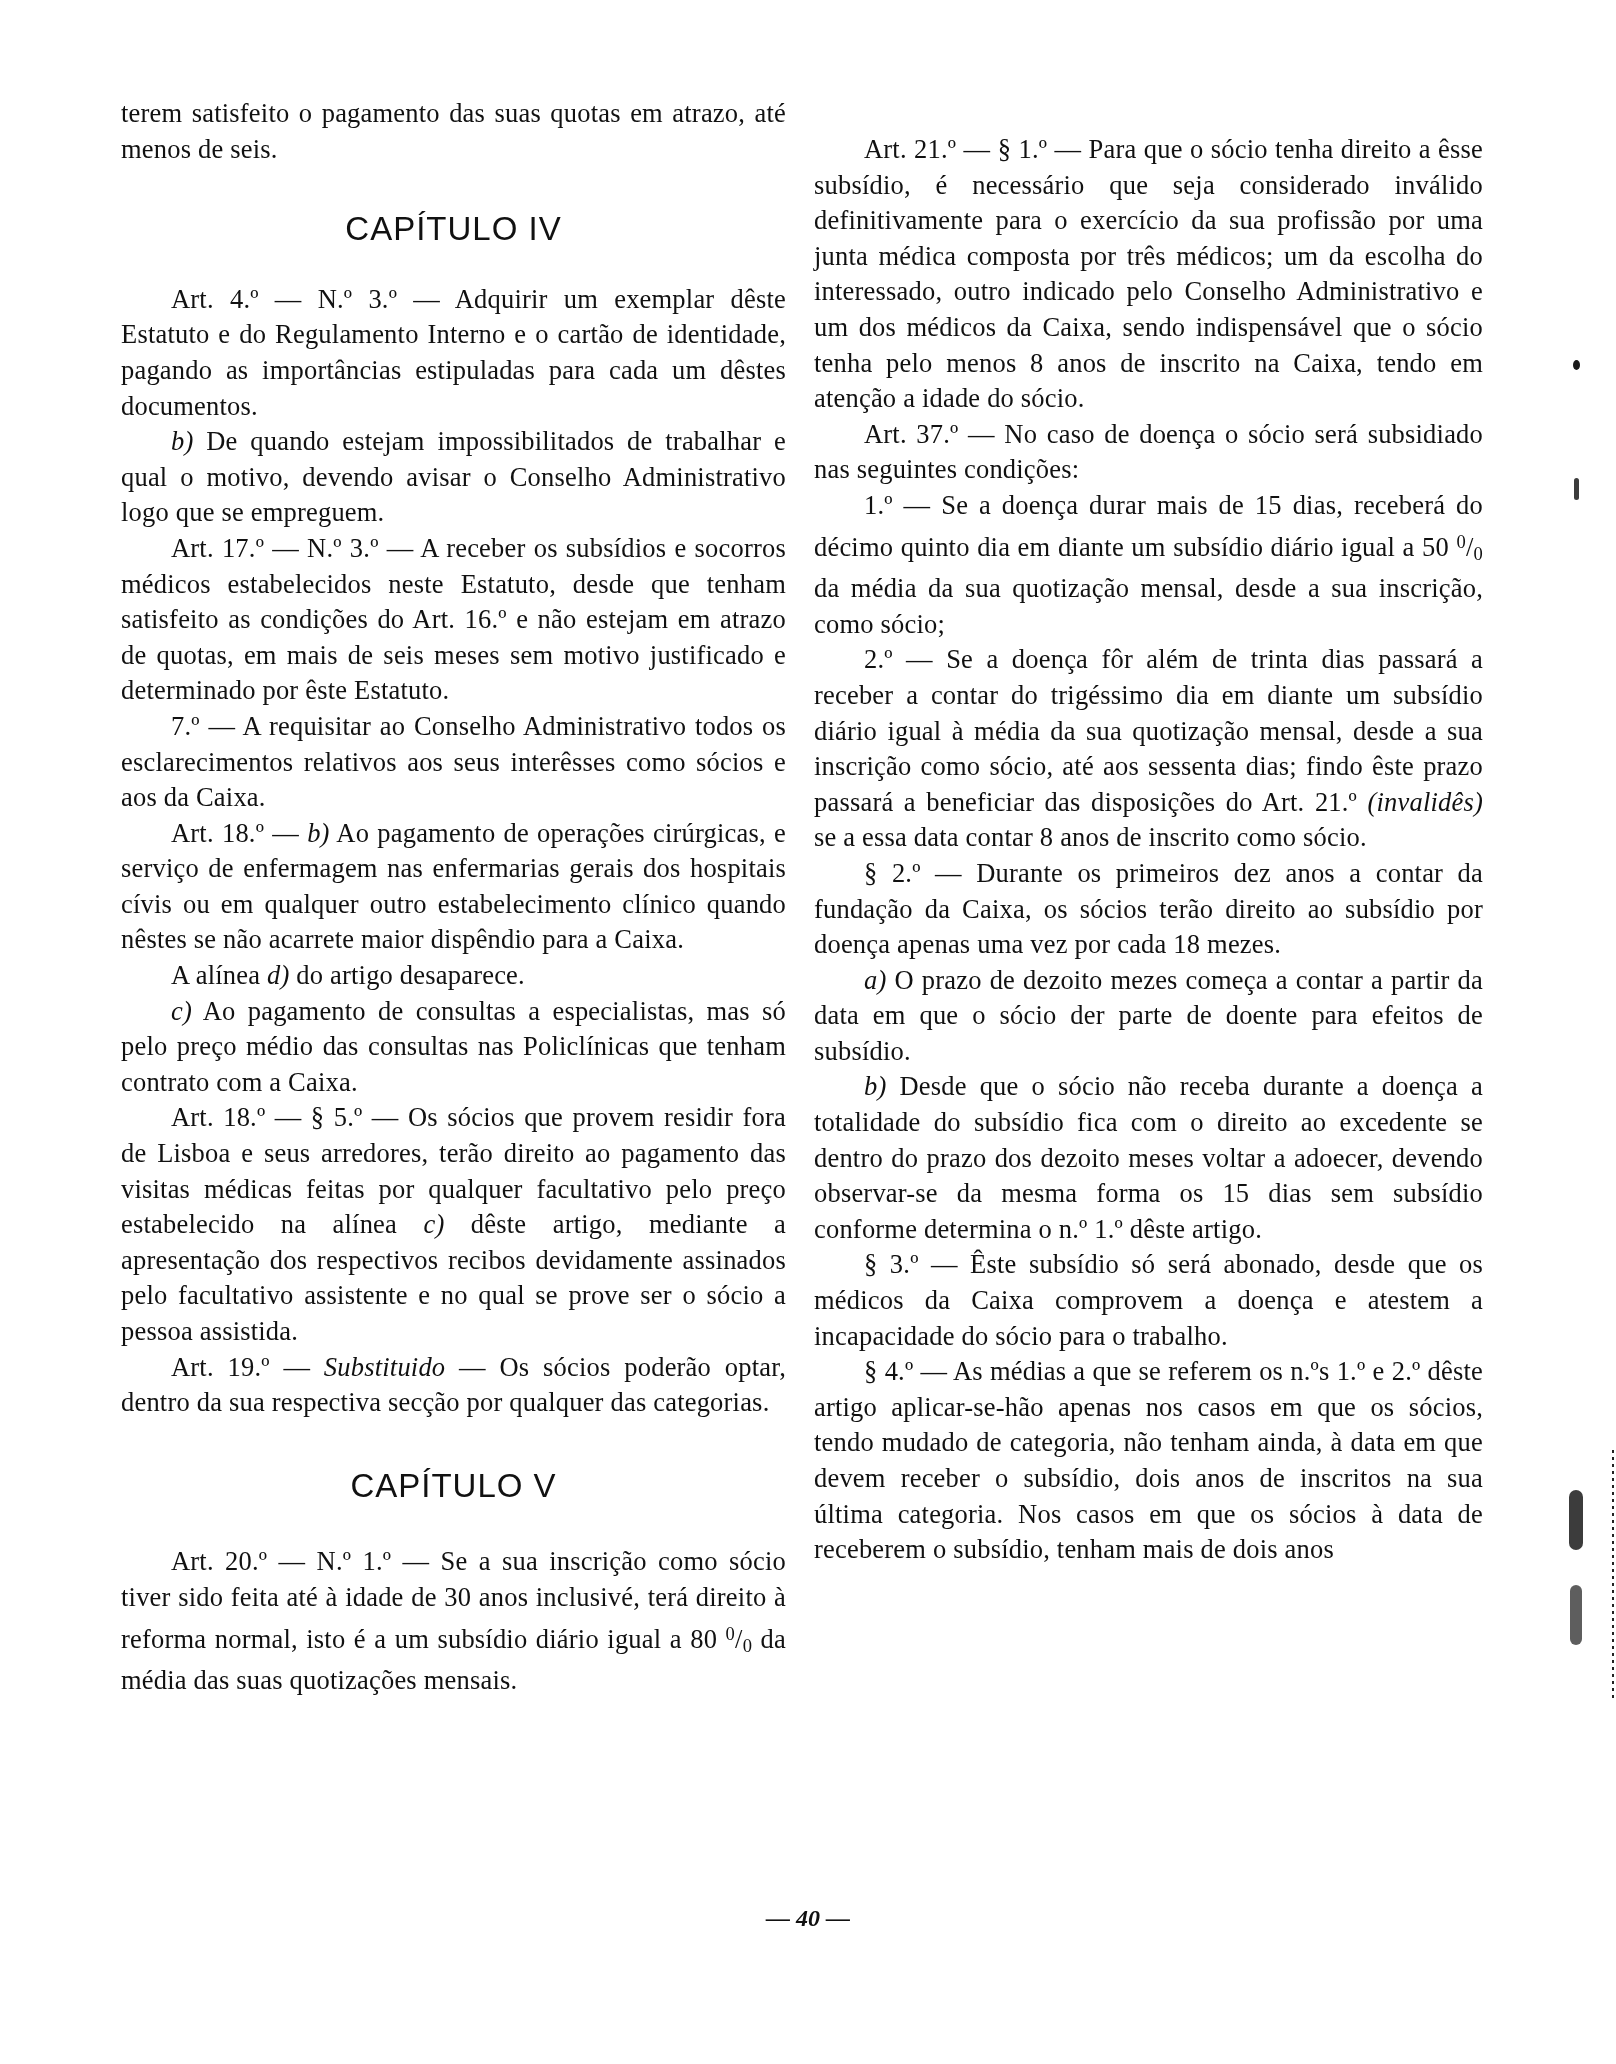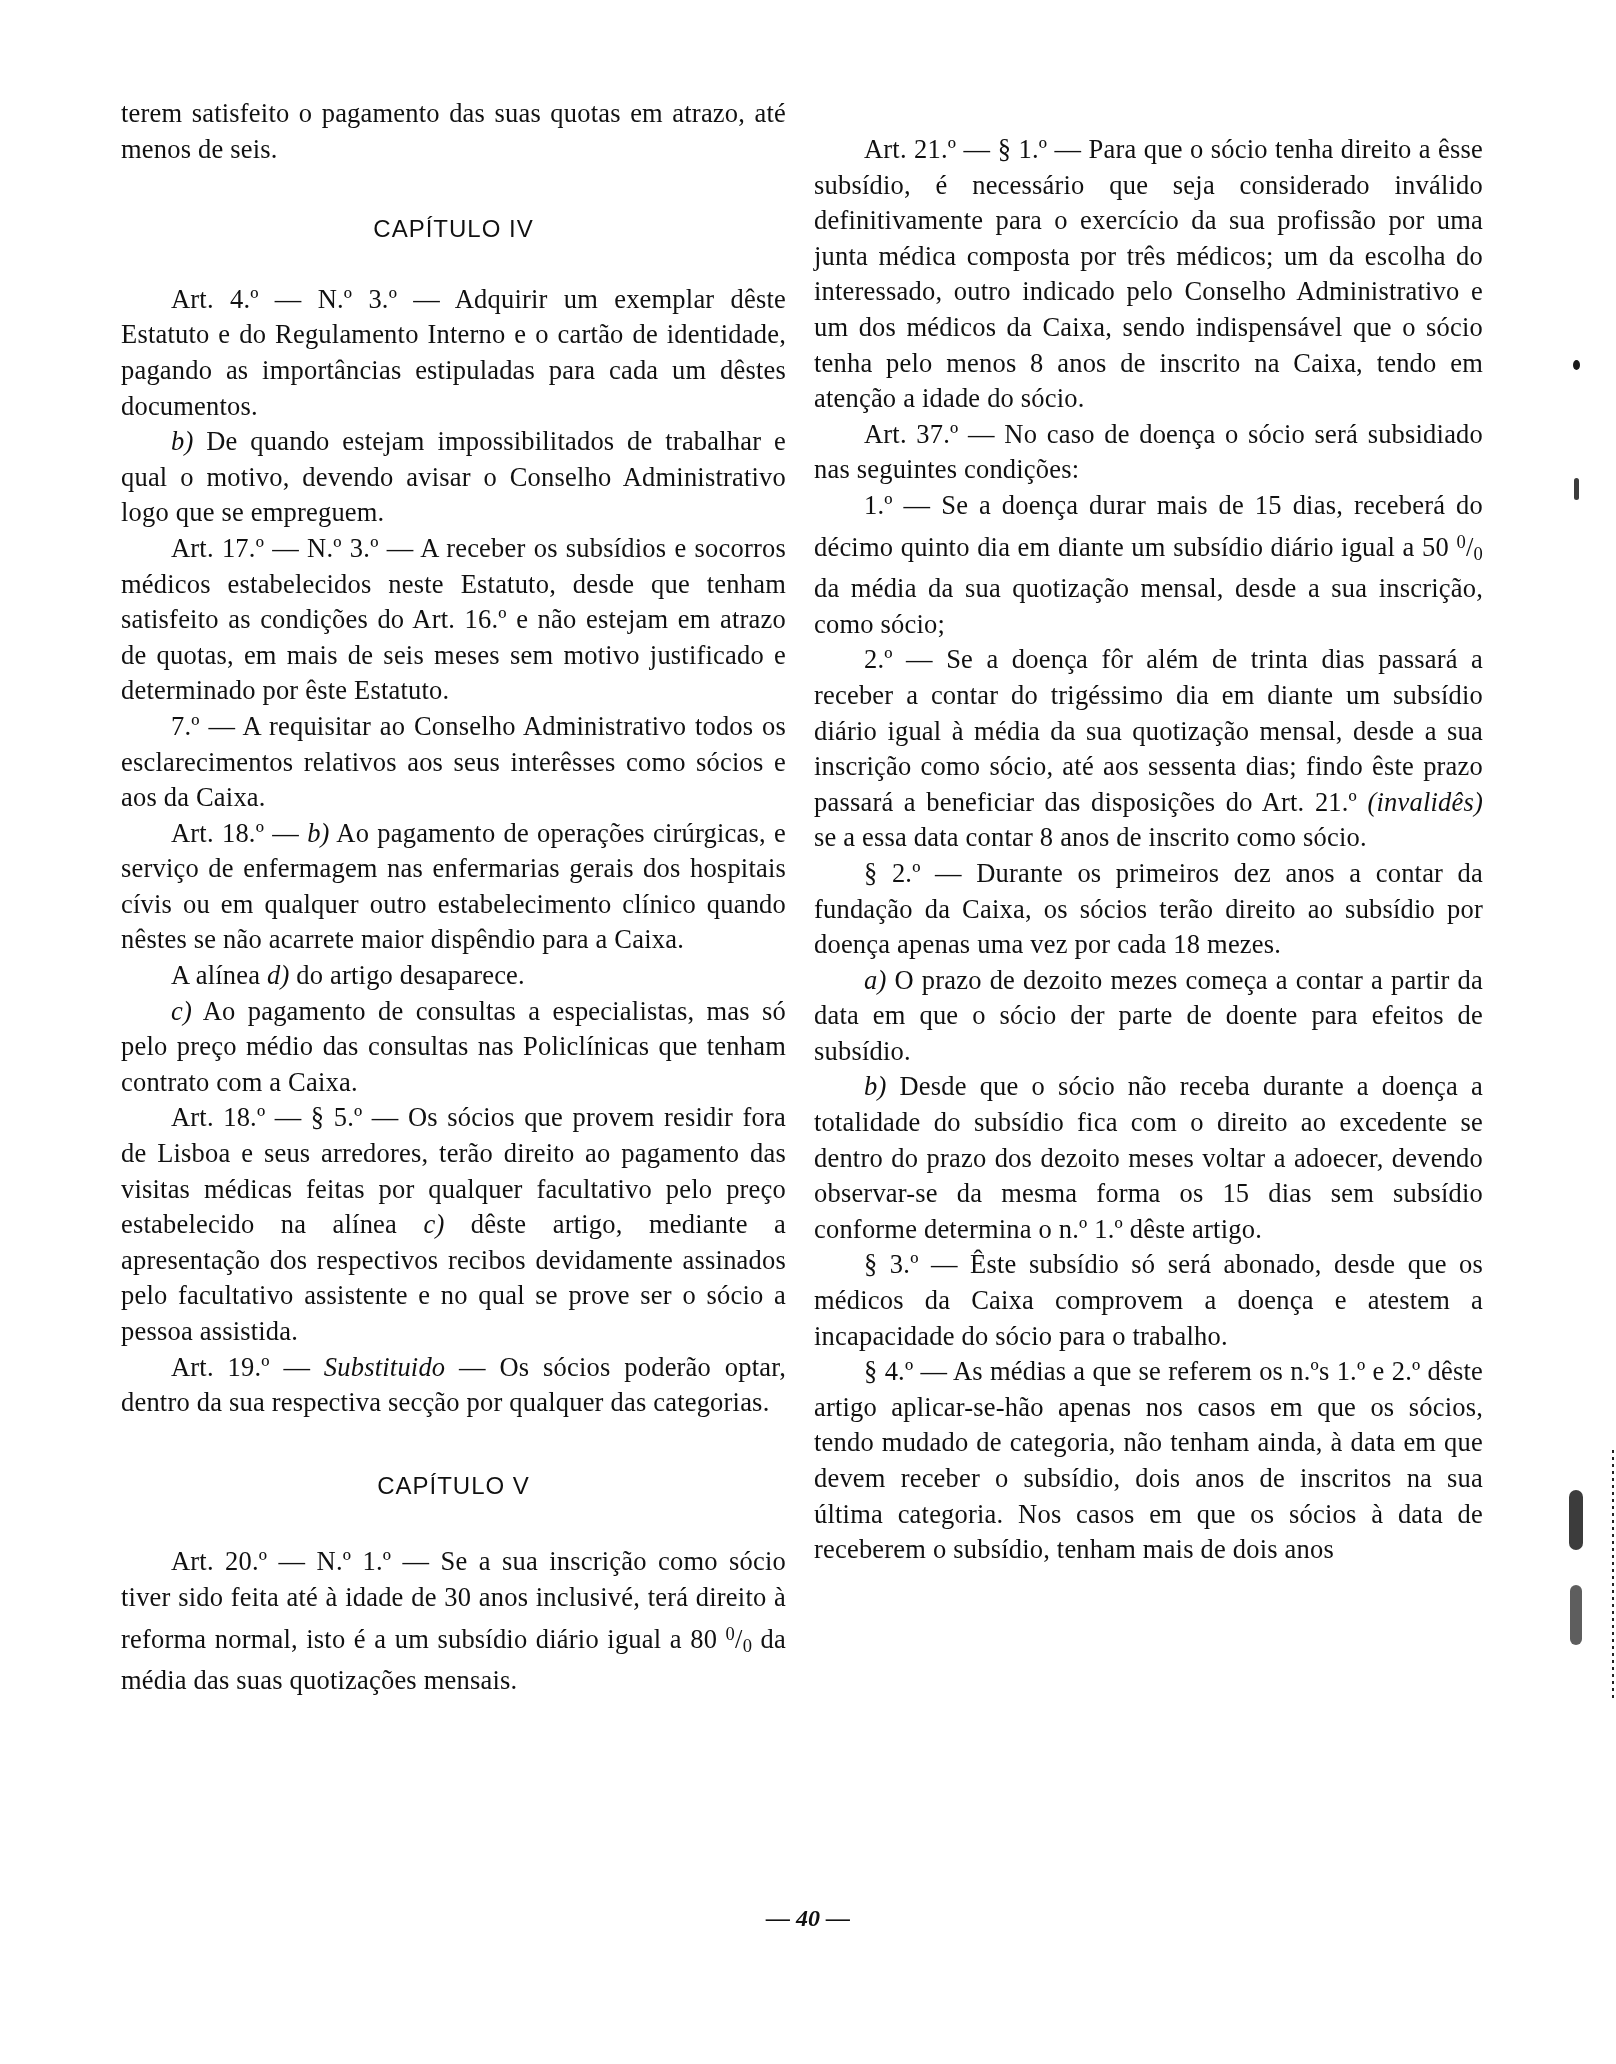--- a/index.html
+++ b/index.html
@@ -10,21 +10,21 @@
     font-family: "Liberation Serif", "DejaVu Serif", serif;
     font-size: 26.5px; line-height: 35.6px;
     text-align: justify; letter-spacing: 0.2px;
   }
   .col-left { left: 89px; width: 665px; margin-left: 32px; }
   .col-right { left: 814px; width: 669px; margin-top: 36px; }
   .para { margin: 0; text-indent: 50px; text-align: justify; }
   .para.noindent { text-indent: 0; }
   .chapter {
     text-align: center; text-indent: 0; margin: 0;
-    font-size: 24px; letter-spacing: 1px;
+    font-size: 33px; letter-spacing: 1px;
     font-family: "Liberation Sans", "DejaVu Sans", sans-serif; font-weight: normal;
   }
   .chap-iv { padding-top: 44px; padding-bottom: 35px; }
   .chap-v { padding-top: 47px; padding-bottom: 41px; }
   em { font-style: italic; }
   .pct sup { font-size: 0.7em; vertical-align: 0.45em; }
   .pct sub { font-size: 0.7em; vertical-align: -0.2em; }
   .footer {
     position: absolute; top: 1905px; left: 0; width: 1616px; text-align: center;
     font-family: "Liberation Serif", "DejaVu Serif", serif; font-style: italic; font-weight: bold;

